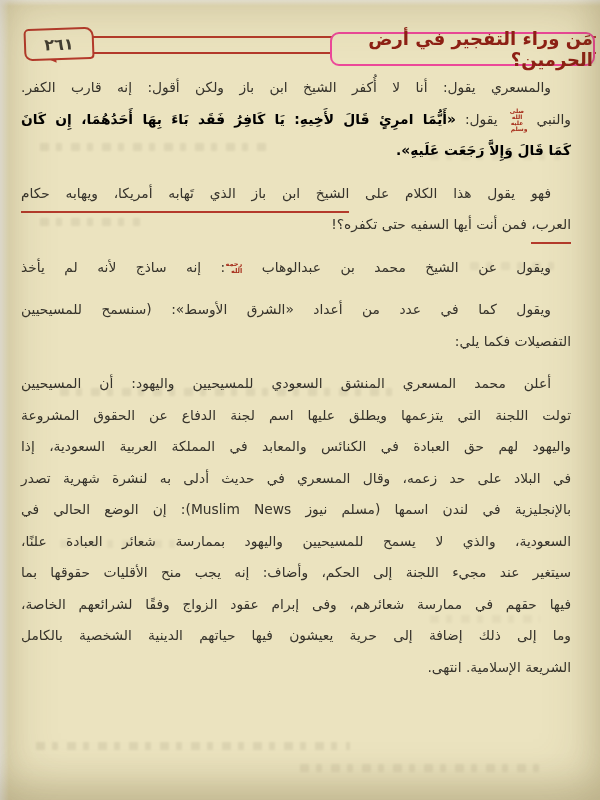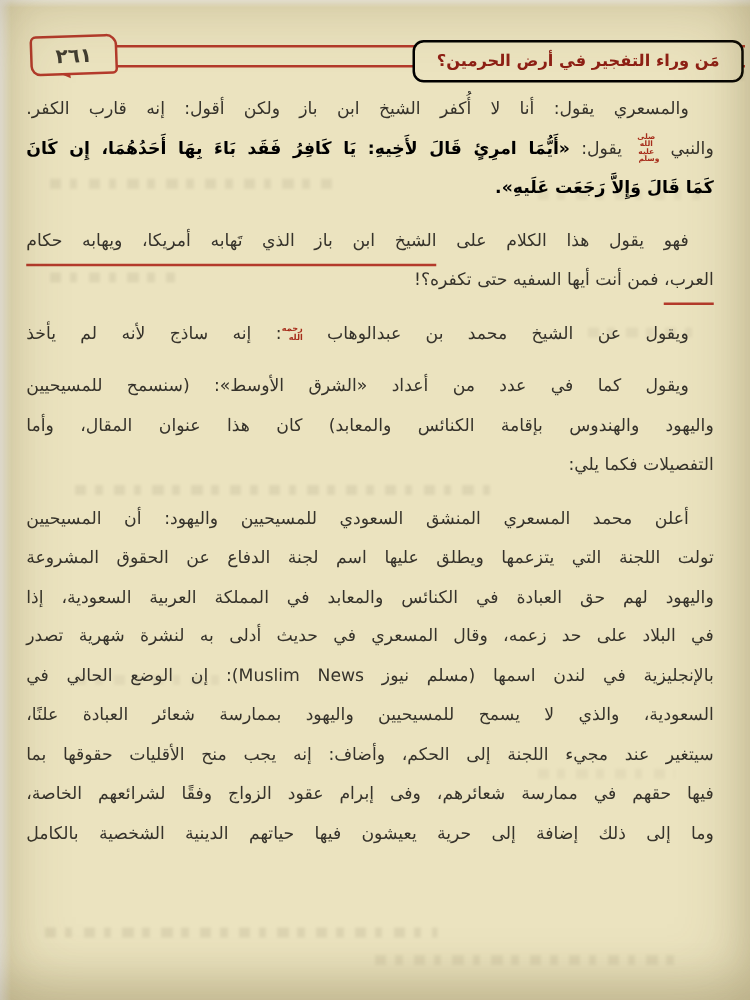--- a/index.html
+++ b/index.html
@@ -24,23 +24,23 @@
     border-top:2px solid #b43a2b;border-bottom:2px solid #b43a2b;}
   .pagenum-box{position:absolute;left:24px;top:28px;width:66px;height:28px;z-index:3;
     background:#ebe3bf;border:2px solid #b43a2b;border-radius:5px 9px 4px 8px;
     transform:rotate(-2deg);
     display:flex;align-items:center;justify-content:center;
     font-size:16px;font-weight:bold;color:#413d31;letter-spacing:2px;}
   .pagenum-flourish{position:absolute;left:38px;top:53px;width:0;height:0;z-index:2;
     border-right:18px solid #b43a2b;border-bottom:11px solid transparent;
     transform:rotate(-8deg);}
   .title-box{position:absolute;left:330px;top:32px;width:261px;height:30px;z-index:3;
-    background:#ebe3bf;border:2px solid #000000;border-radius:9px;
+    background:#ebe3bf;border:2px solid #ec4899;border-radius:9px;
     display:flex;align-items:center;justify-content:center;
-    color:#8e2015;font-weight:bold;font-size:13px;direction:rtl;}
+    color:#8e2015;font-weight:bold;font-size:18px;direction:rtl;}
 
   
   .text-block{position:absolute;top:72px;right:29px;left:21px;z-index:5;direction:rtl;}
   .para{margin:0 0 11px 0;}
   .line{
     font-size:13.8px;line-height:31.5px;color:#36332b;
     text-align:justify;text-align-last:justify;
     white-space:normal;
   }
   .line.final{text-align-last:right;}
@@ -104,32 +104,32 @@
       </div>
       <div class="para">
         <div class="line indent"><span class="seg-n">فهو يقول هذا الكلام على </span><span class="seg-u">الشيخ ابن باز الذي تَهابه أمريكا، ويهابه حكام</span></div>
         <div class="line final"><span class="seg-u">العرب،</span><span class="seg-n"> فمن أنت أيها السفيه حتى تكفره؟!</span></div>
       </div>
       <div class="para">
         <div class="line indent"><span class="seg-n">ويقول عن الشيخ محمد بن عبدالوهاب </span><span class="seg-rhm">رحمه الله</span><span class="seg-n">: إنه ساذج لأنه لم يأخذ</span></div>
       </div>
       <div class="para">
         <div class="line indent"><span class="seg-n">ويقول كما في عدد من أعداد «الشرق الأوسط»: (سنسمح للمسيحيين</span></div>
-        <div class="line"><span class="seg-n">واليهود والهندوس بإقامة الكنائس والمعابد) كان هذا عنوان المقال، وأما</span></div>
         <div class="line final"><span class="seg-n">التفصيلات فكما يلي:</span></div>
       </div>
       <div class="para">
         <div class="line indent"><span class="seg-n">أعلن محمد المسعري المنشق السعودي للمسيحيين واليهود: أن المسيحيين</span></div>
         <div class="line"><span class="seg-n">تولت اللجنة التي يتزعمها ويطلق عليها اسم لجنة الدفاع عن الحقوق المشروعة</span></div>
         <div class="line"><span class="seg-n">واليهود لهم حق العبادة في الكنائس والمعابد في المملكة العربية السعودية، إذا</span></div>
         <div class="line"><span class="seg-n">في البلاد على حد زعمه، وقال المسعري في حديث أدلى به لنشرة شهرية تصدر</span></div>
         <div class="line"><span class="seg-n">بالإنجليزية في لندن اسمها (مسلم نيوز Muslim News): إن الوضع الحالي في</span></div>
         <div class="line"><span class="seg-n">السعودية، والذي لا يسمح للمسيحيين واليهود بممارسة شعائر العبادة علنًا،</span></div>
         <div class="line"><span class="seg-n">سيتغير عند مجيء اللجنة إلى الحكم، وأضاف: إنه يجب منح الأقليات حقوقها بما</span></div>
         <div class="line"><span class="seg-n">فيها حقهم في ممارسة شعائرهم، وفى إبرام عقود الزواج وفقًا لشرائعهم الخاصة،</span></div>
         <div class="line"><span class="seg-n">وما إلى ذلك إضافة إلى حرية يعيشون فيها حياتهم الدينية الشخصية بالكامل</span></div>
+        <div class="line final"><span class="seg-n">الشريعة الإسلامية. انتهى.</span></div>
       </div>
     </div>
 
   <div class="edge-left"></div>
   <div class="edge-top"></div>
   <div class="vignette"></div>
 </div>
 
 </body></html>

